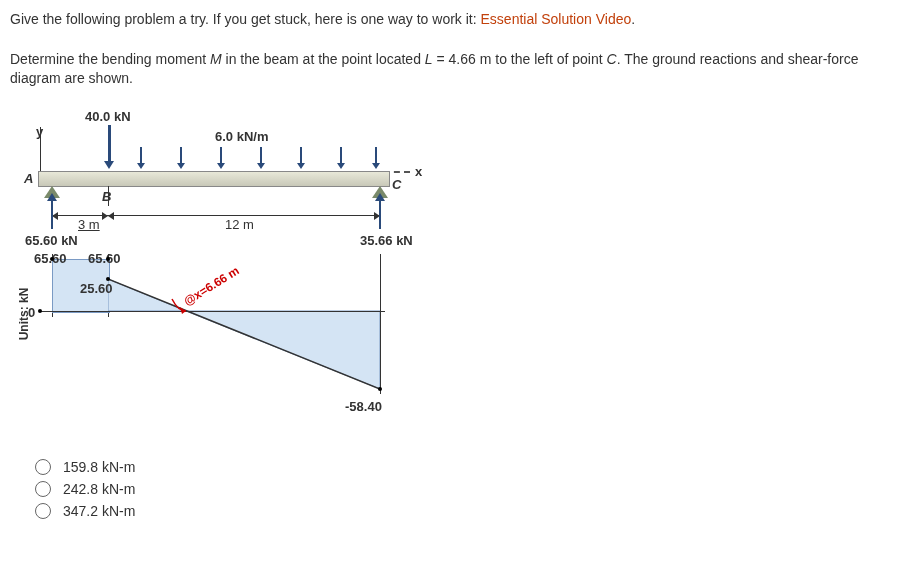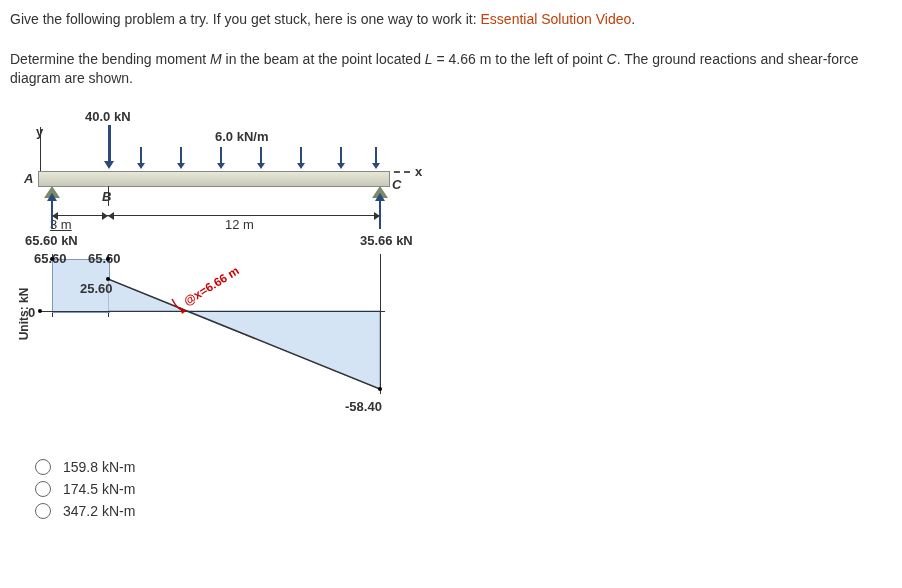--- a/index.html
+++ b/index.html
@@ -212,21 +212,21 @@
   <div class="label" style="left:4px; top:62px; font-style:italic;">A</div>
   <div class="label" style="left:82px; top:80px; font-style:italic;">B</div>
   <div class="label" style="left:372px; top:68px; font-style:italic;">C</div>
 
   <div class="support-triangle" style="left:24px; top:77px;"></div>
   <div class="support-triangle" style="left:352px; top:77px;"></div>
 
   <div class="thin-line" style="left:88px; top:77px; width:1px; height:20px;"></div>
 
   <div class="dim-line" style="left:32px; top:106px; width:56px;"></div>
-  <div class="label-light" style="left:30px; top:108px;text-decoration:underline;">3 m</div>
+  <div class="label-light" style="left:58px; top:108px;text-decoration:underline;">3 m</div>
   <div class="dim-line" style="left:88px; top:106px; width:272px;"></div>
   <div class="label-light" style="left:205px; top:108px;">12 m</div>
 
   <div class="arrow-up" style="left:31px; top:92px; height:28px;"></div>
   <div class="label" style="left:5px; top:124px;">65.60 kN</div>
   <div class="arrow-up" style="left:359px; top:92px; height:28px;"></div>
   <div class="label" style="left:340px; top:124px;">35.66 kN</div>
 
   <div class="thin-line" style="left:32px; top:145px; width:1px; height:63px;"></div>
   <div class="thin-line" style="left:88px; top:145px; width:1px; height:63px;"></div>
@@ -262,19 +262,19 @@
   <div class="y-axis-label" style="left:-22px; top:198px;">Units: kN</div>
 </div>
 
 <div class="options-list">
   <div class="option-row">
     <div class="radio-circle"></div>
     <span>159.8 kN-m</span>
   </div>
   <div class="option-row">
     <div class="radio-circle"></div>
-    <span>174.5 kN-m</span>
+    <span>242.8 kN-m</span>
   </div>
   <div class="option-row">
     <div class="radio-circle"></div>
     <span>347.2 kN-m</span>
   </div>
 </div>
 
 </body></html>

